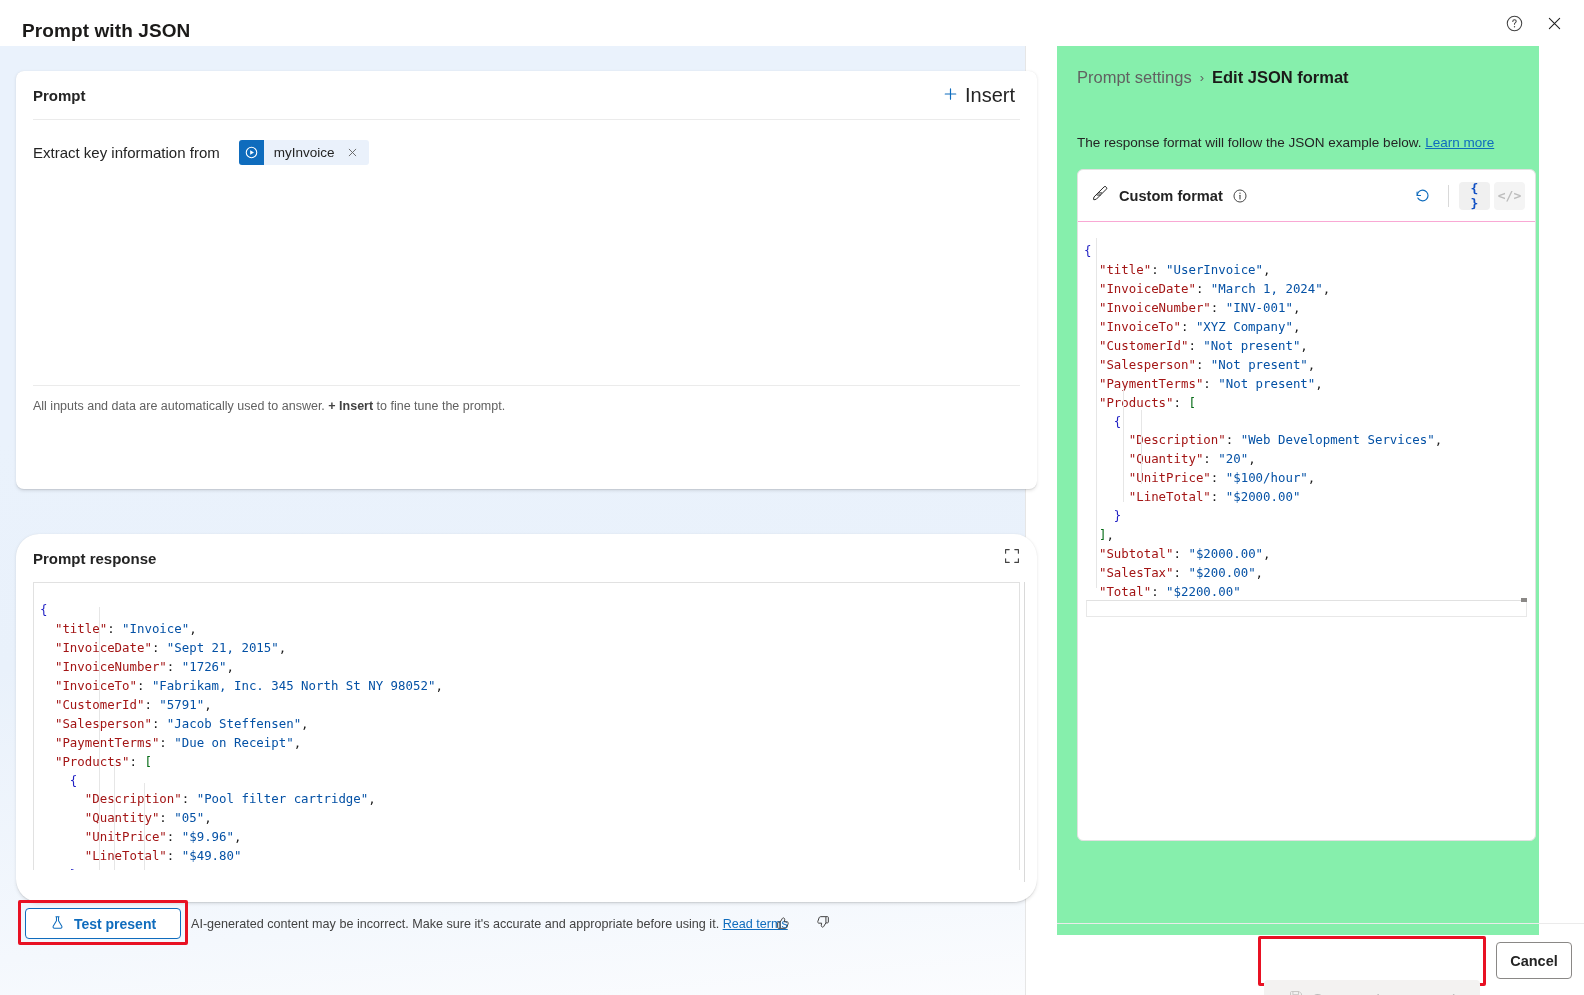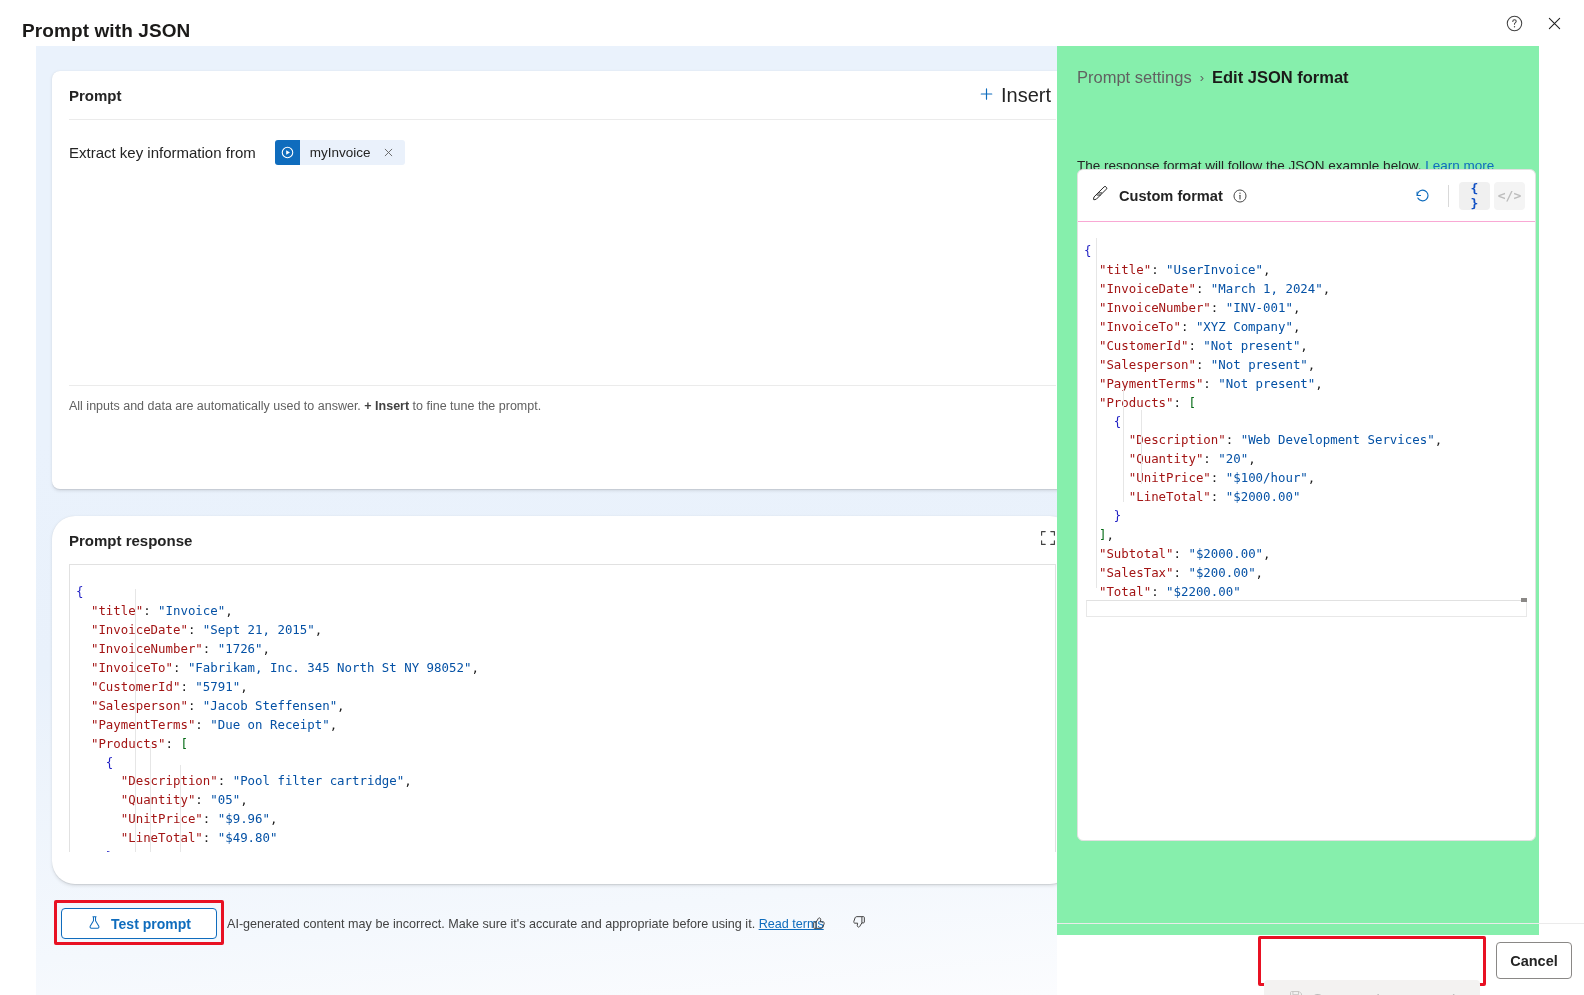--- a/index.html
+++ b/index.html
@@ -34,36 +34,35 @@
   .icon-btn svg { display: block; }
 
   
   .main {
     position: absolute; left: 0; top: 46px; width: 1584px; height: 949px;
   }
   .left-pane {
     position: absolute; left: 0; top: 0; width: 1026px; height: 949px;
     background: linear-gradient(175deg, #eaf2fc 0%, #eaf2fc 38%, #e9f1fb 60%, #f4f8fd 88%, #fbfcfe 100%);
     border-right: 1px solid #e6e6e6;
-    margin-left: 36px;
   }
   .right-pane {
     position: absolute; left: 1057px; top: 0; width: 482px; height: 949px;
     background: #86efac;
   }
 
   
   .card {
     background: #ffffff;
     border-radius: 8px;
     box-shadow: 0 1.6px 3.6px rgba(0,0,0,.10), 0 .3px .9px rgba(0,0,0,.08);
     position: absolute;
   }
   .card-prompt { left: 16px; top: 25px; width: 1021px; height: 418px; }
-  .card-response { left: 16px; top: 470px; width: 1021px; height: 368px; border-radius: 23px; }
+  .card-response { left: 16px; top: 488px; width: 1021px; height: 368px; border-radius: 23px; }
 
   .card-head {
     height: 48px; display: flex; align-items: center;
     padding: 0 17px; position: relative;
   }
   .card-head .ch-title {
     font-size: 15px; font-weight: 600; color: #242424;
   }
   .card-head .insert-btn {
     position: absolute; right: 14px; top: 50%; transform: translateY(-50%);
@@ -178,21 +177,21 @@
     position: absolute; left: 20px; top: 22px;
     font-size: 16.5px; color: #424242;
     display: flex; align-items: center; gap: 8px;
   }
   .breadcrumb .bc-parent { color: #616161; cursor: pointer; }
   .breadcrumb .bc-sep { color: #616161; font-size: 13px; }
   .breadcrumb .bc-current { font-weight: 700; color: #1b1a19; }
 
   .rp-desc {
     position: absolute; left: 20px; top: 89px;
-    font-size: 13.5px; color: #242424; margin-top: 23px;
+    font-size: 13.5px; color: #242424;
   }
   .rp-desc a { color: #0f6cbd; }
 
   .fmt-card {
     position: absolute; left: 20px; top: 123px; width: 459px; height: 672px;
     border: 1px solid #e1e1e1; border-radius: 6px; background: #fff;
     overflow: hidden;
   }
   .fmt-head {
     height: 52px; border-bottom: 1px solid #f9a8d4;
@@ -363,21 +362,21 @@
       <div class="vsep"></div>
     </div>
 
     <div class="redbox rb-test"></div>
     <button class="test-btn">
       <span>
         <svg width="15" height="15" viewBox="0 0 16 16" fill="none">
           <path d="M6.3 1.9h3.4M6.9 1.9v4.2L3.4 12.1c-.5.9.1 2 1.2 2h6.8c1.1 0 1.7-1.1 1.2-2L9.1 6.1V1.9" stroke="#0f6cbd" stroke-width="1.1" stroke-linecap="round" stroke-linejoin="round"></path>
         </svg>
       </span>
-      <span>Test prompt</span>
+      <span>Test present</span>
     </button>
     <div class="disclaimer">
       <span>AI-generated content may be incorrect. Make sure it's accurate and appropriate before using it. </span><a href="#">Read terms</a>
     </div>
     <div class="fb-icons">
       <span>
         <svg width="17" height="17" viewBox="0 0 18 18" fill="none">
           <path d="M5.4 15.2h5.5c.8 0 1.5-.5 1.7-1.2l1.4-4.1c.2-.8-.4-1.6-1.2-1.6H9.9l.4-2.4c.1-.9-.5-1.7-1.4-1.8-.5 0-.9.2-1.1.6L5.4 8.6M5.4 15.2V8.6M5.4 15.2H3.7c-.5 0-.9-.4-.9-.9V9.5c0-.5.4-.9.9-.9h1.7" stroke="#424242" stroke-width="1.05" stroke-linejoin="round"></path>
         </svg>
       </span>

